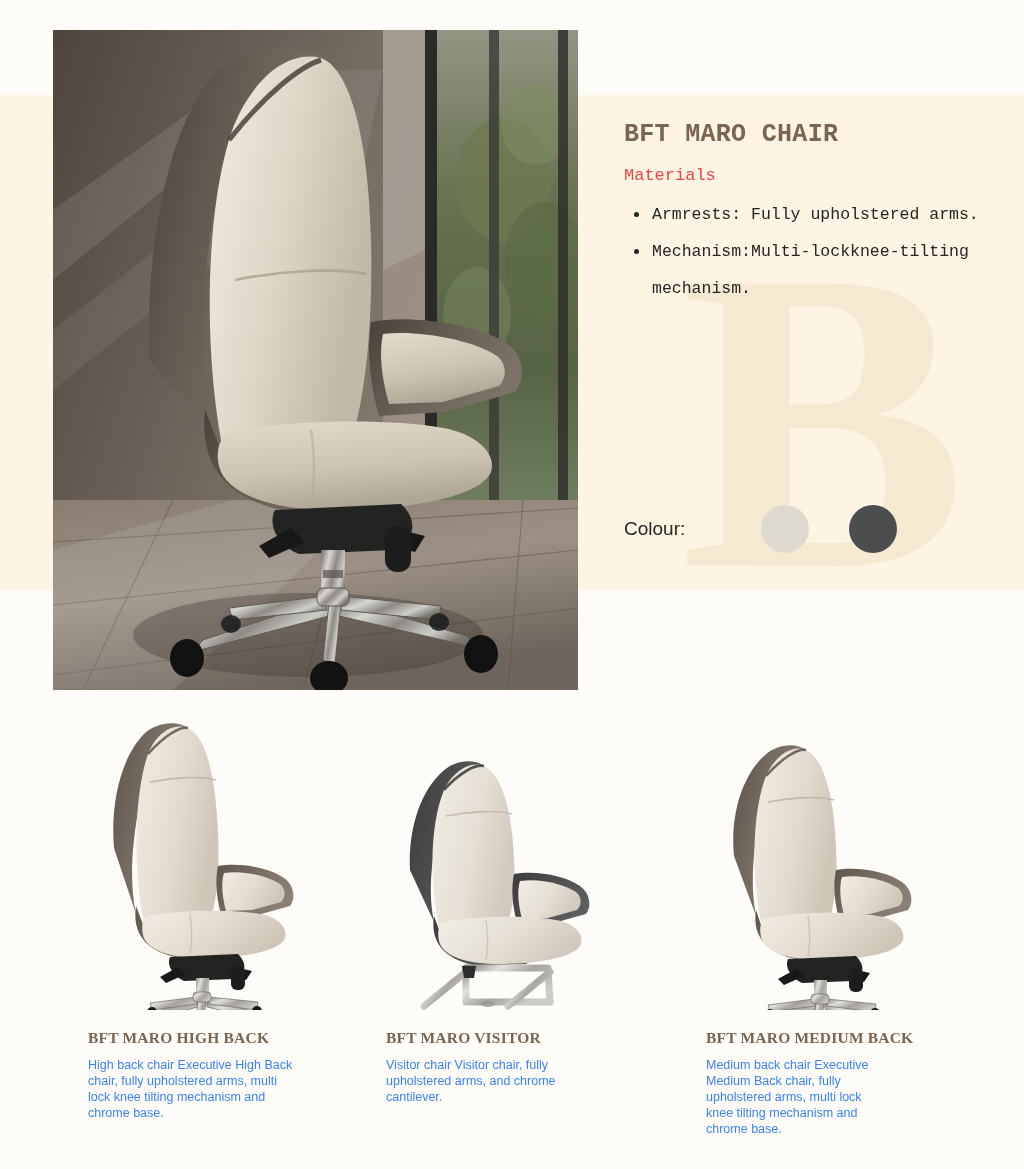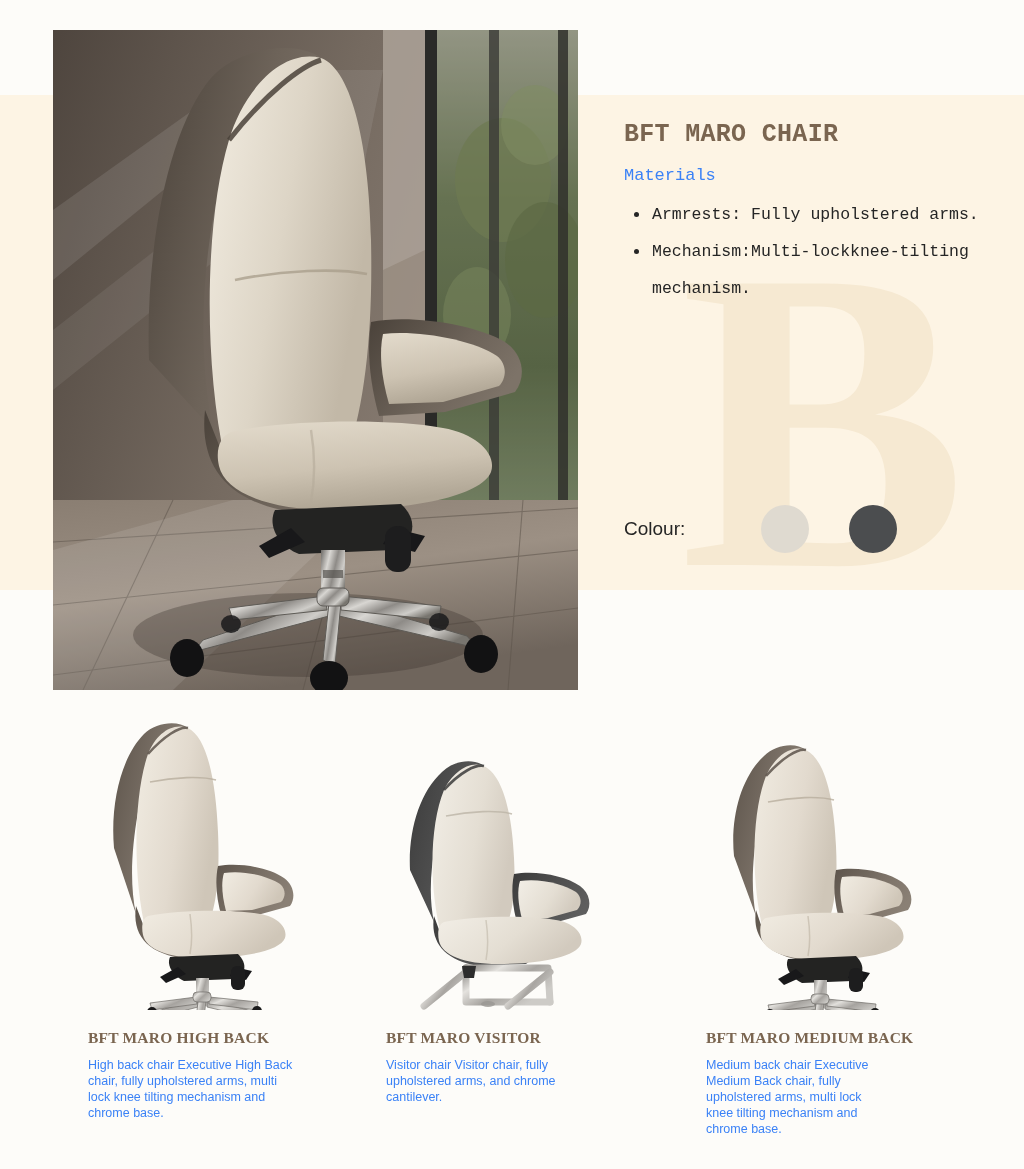--- a/index.html
+++ b/index.html
@@ -62,21 +62,21 @@
   .product-title {
     font-size: 25px;
     font-weight: 700;
     color: #7a6550;
     letter-spacing: 0.3px;
     line-height: 30px;
     margin-bottom: 16px;
   }
   .materials-label {
     font-size: 17px;
-    color: #3b82f6;
+    color: #ef4444;
     margin-bottom: 11px;
   }
   ul.specs {
     list-style: none;
     margin: 0; padding: 0;
   }
   ul.specs li {
     position: relative;
     padding-left: 28px;
     font-size: 16.5px;

